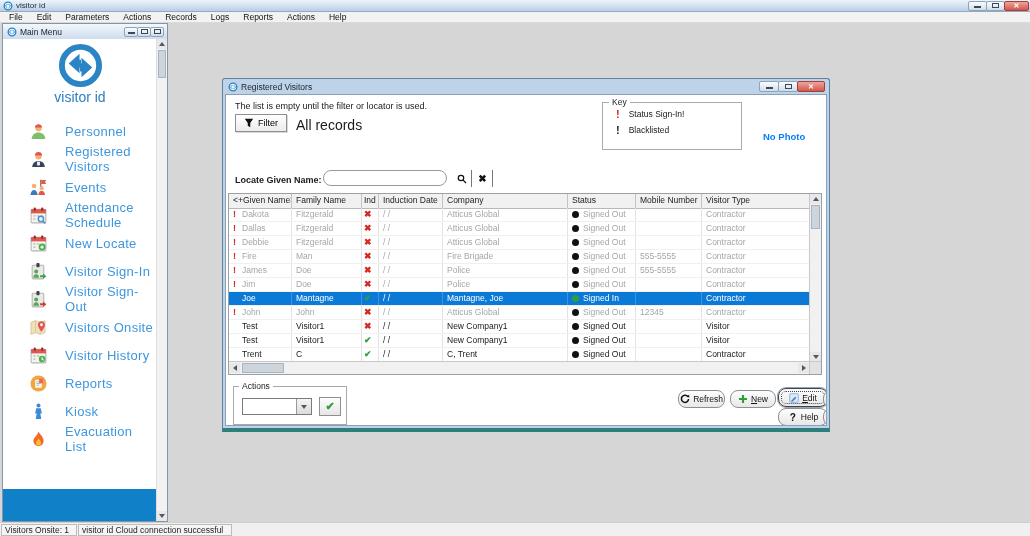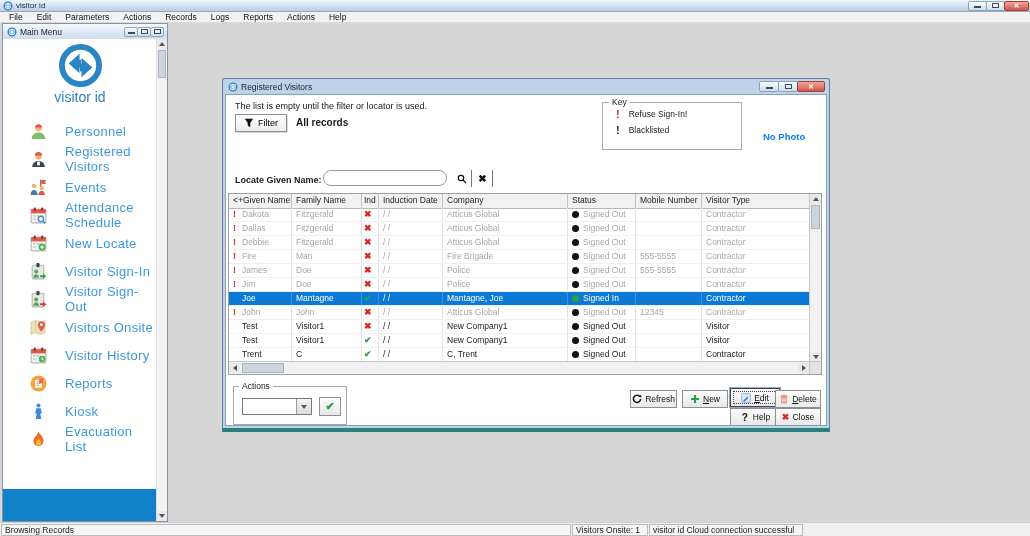--- a/index.html
+++ b/index.html
@@ -46,21 +46,21 @@
     background:#bed3e8;border:1px solid #60809f;border-bottom:4px solid #2c7f7a;border-radius:3px 3px 0 0;}
   .dlg-titlebar{height:15px;display:flex;align-items:center;gap:3px;padding:0 3px 0 5px;font-size:8.5px;color:#16212e;}
   .dlg-titlebar .wc{width:20px;height:11px;}
   .dlg-titlebar .wc.close{width:28px;}
   .dlg-client{position:absolute;left:2px;right:2px;top:15px;bottom:2px;background:#fff;
     border:1px solid #8aa0b8;box-sizing:border-box;overflow:hidden;}
   .hint{position:absolute;left:9px;top:6px;font-size:9px;}
   .filter-btn{position:absolute;left:9px;top:19px;width:52px;height:18px;box-sizing:border-box;
     border:1px solid #8f8f8f;background:linear-gradient(#fff,#ececec);box-shadow:1px 1px 0 #d9d9d9;
     display:flex;align-items:center;justify-content:center;gap:4px;font-size:9px;font-family:inherit;cursor:pointer;}
-  .all-records{position:absolute;left:70px;top:22px;font-size:10px;font-weight:bold;}
+  .all-records{position:absolute;left:70px;top:22px;font-size:14px;font-weight:normal;}
   .key-box{position:absolute;left:376px;top:7px;width:138px;height:46px;border:1px solid #aaa;}
   .key-title{position:absolute;top:-6px;left:6px;background:#fff;padding:0 3px;font-size:8.5px;}
   .key-row{display:flex;align-items:center;gap:9px;margin:6px 0 0 13px;font-size:8.5px;}
   .key-bang{font-weight:bold;font-size:11px;line-height:10px;}
   .no-photo{position:absolute;left:537px;top:36px;font-size:9.5px;font-weight:bold;color:#0a7ef5;}
   .locate-label{position:absolute;left:9px;top:80px;font-size:9px;font-weight:bold;}
   .locate-input{position:absolute;left:97px;top:75px;width:124px;height:16px;box-sizing:border-box;
     border:1px solid #9a9a9a;border-radius:8px;font-size:9px;padding:0 6px;font-family:inherit;}
   .mini-ibtn{position:absolute;top:75px;width:20px;height:17px;background:#fff;border:none;border-right:1px solid #777;
     display:flex;align-items:center;justify-content:center;cursor:pointer;padding:0;}
@@ -99,23 +99,23 @@
   .tri.right{border-top:3px solid transparent;border-bottom:3px solid transparent;border-left:4px solid #556;}
   
   .actions-box{position:absolute;left:7px;top:291px;width:112px;height:37px;border:1px solid #a8a8a8;}
   .actions-title{position:absolute;top:-6px;left:5px;background:#fff;padding:0 3px;font-size:8.5px;}
   .combo{position:absolute;left:8px;top:11px;width:70px;height:17px;border:1px solid #7a7a7a;background:#fff;box-sizing:border-box;}
   .combo-arrow{position:absolute;right:0;top:0;bottom:0;width:14px;background:linear-gradient(#f4f4f4,#dcdcdc);
     border-left:1px solid #9a9a9a;display:flex;align-items:center;justify-content:center;}
   .go-btn{position:absolute;left:85px;top:10px;width:22px;height:19px;border:1px solid #8f8f8f;box-sizing:border-box;
     background:linear-gradient(#fdfdfd,#e6e6e6);display:flex;align-items:center;justify-content:center;cursor:pointer;padding:0;}
   .check-g{color:#2f9e3f;font-weight:bold;font-size:11px;}
-  .xbtn{position:absolute;height:17px;box-sizing:border-box;border:1px solid #8f8f8f;border-radius:0;
+  .xbtn{position:absolute;height:17px;box-sizing:border-box;border:1px solid #8f8f8f;border-radius:8px;
     background:linear-gradient(#fdfdfd,#e8e8e8);display:flex;align-items:center;justify-content:center;gap:3px;
-    font-size:8.5px;font-family:inherit;color:#111;cursor:pointer;padding:8px;}
+    font-size:8.5px;font-family:inherit;color:#111;cursor:pointer;padding:8px;margin-left:48px;}
   .bi{display:inline-flex;width:10px;height:10px;align-items:center;justify-content:center;}
   .bi svg{width:10px;height:10px;}
   .g-help{font-weight:bold;font-size:10px;color:#111;}
   .g-close{color:#d42a20;font-weight:bold;font-size:9px;}
   .pos-refresh-button{left:404px;top:295px;width:47px;}
   .pos-new-button{left:456px;top:295px;width:46px;}
   .pos-edit-button{left:504px;top:293px;width:50px;height:19px;border-color:#444;box-shadow:0 0 0 1px #8fa6bd;outline:1px dotted #444;outline-offset:-4px;}
   .pos-delete-button{left:549px;top:295px;width:46px;}
   .pos-help-button{left:504px;top:313px;width:50px;}
   .pos-close-button{left:549px;top:313px;width:46px;}
@@ -375,21 +375,21 @@
         </span>
       <span>Filter</span>
     </button>
     <div class="all-records">All records</div>
 
     <div class="key-box">
       <span class="key-title">Key</span>
       <div id="key-items">
           <div class="key-row">
             <span class="key-bang" style="color: rgb(212, 42, 32);">!</span>
-            <span>Refuse Sign-In!</span>
+            <span>Status Sign-In!</span>
           </div>
           <div class="key-row">
             <span class="key-bang" style="color: rgb(26, 26, 26);">!</span>
             <span>Blacklisted</span>
           </div>
         </div>
     </div>
     <div class="no-photo">No Photo</div>
 
     <div class="locate-label">Locate Given Name:</div>
@@ -611,16 +611,15 @@
           <span class="bi">
             <span class="g-close">✖</span>
           </span>
           <span>Close</span>
         </button>
       </div>
   </div>
 </div>
 
 <div class="statusbar">
-  <span class="sseg s1">Browsing Records</span>
   <span class="sseg s2">Visitors Onsite: 1</span>
   <span class="sseg s3">visitor id Cloud connection successful</span>
 </div>
 
 </body></html>

